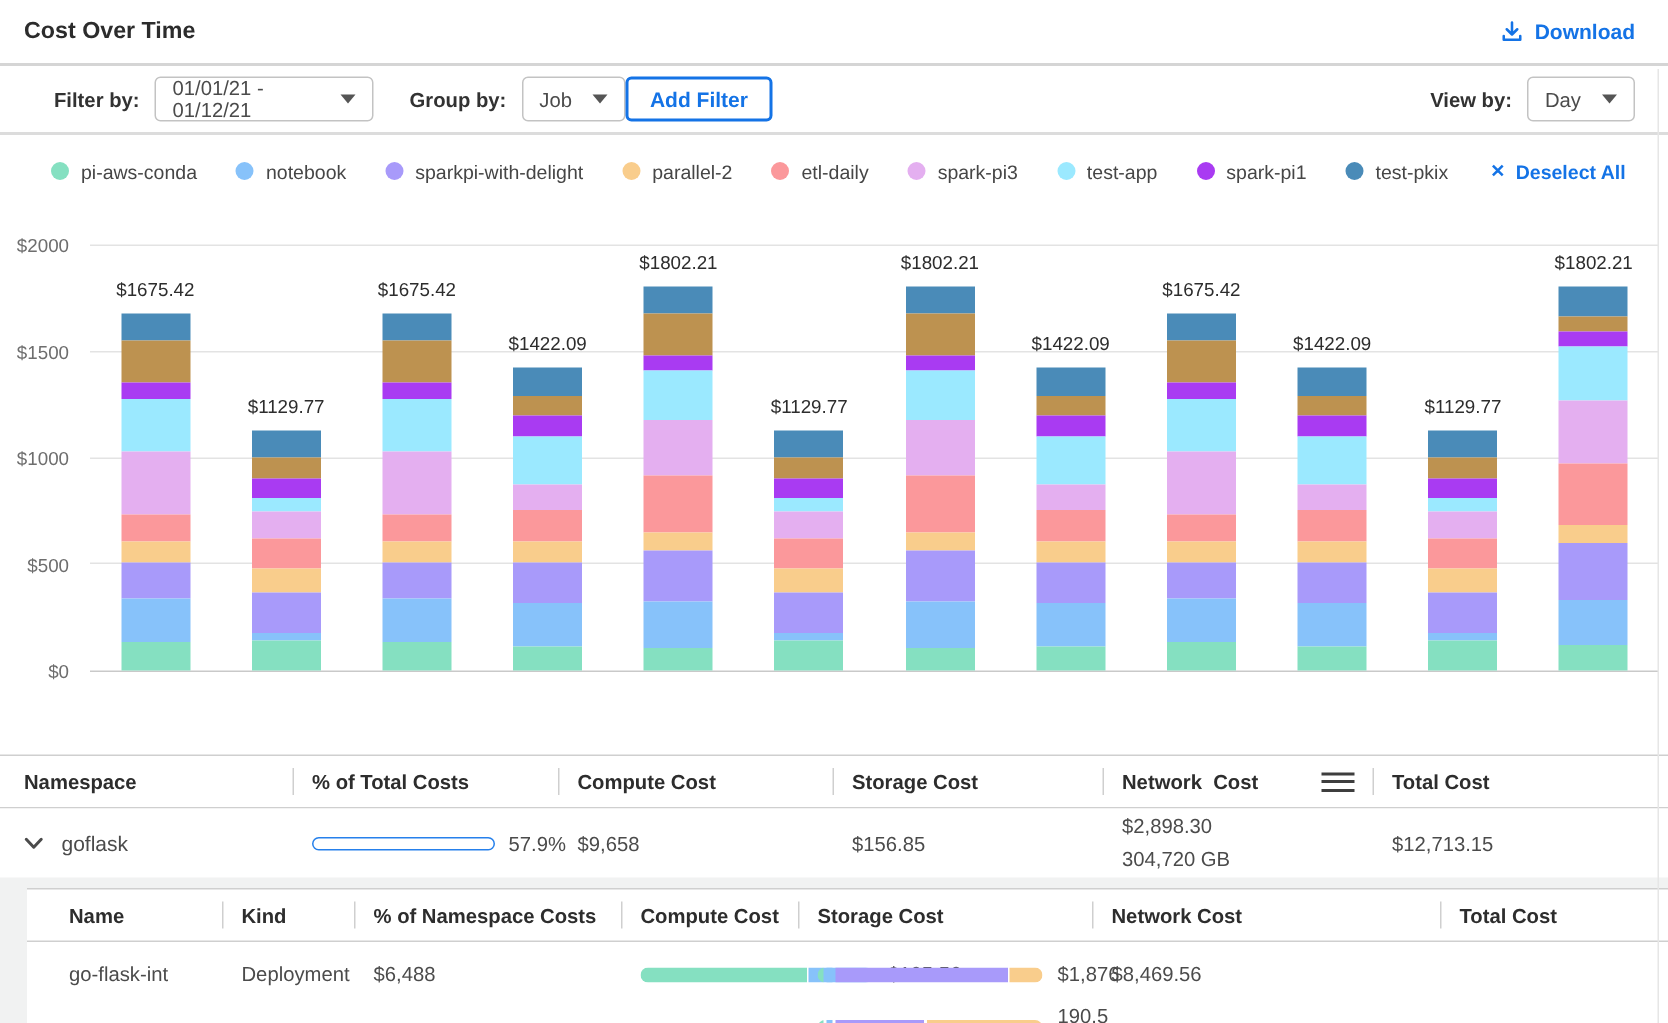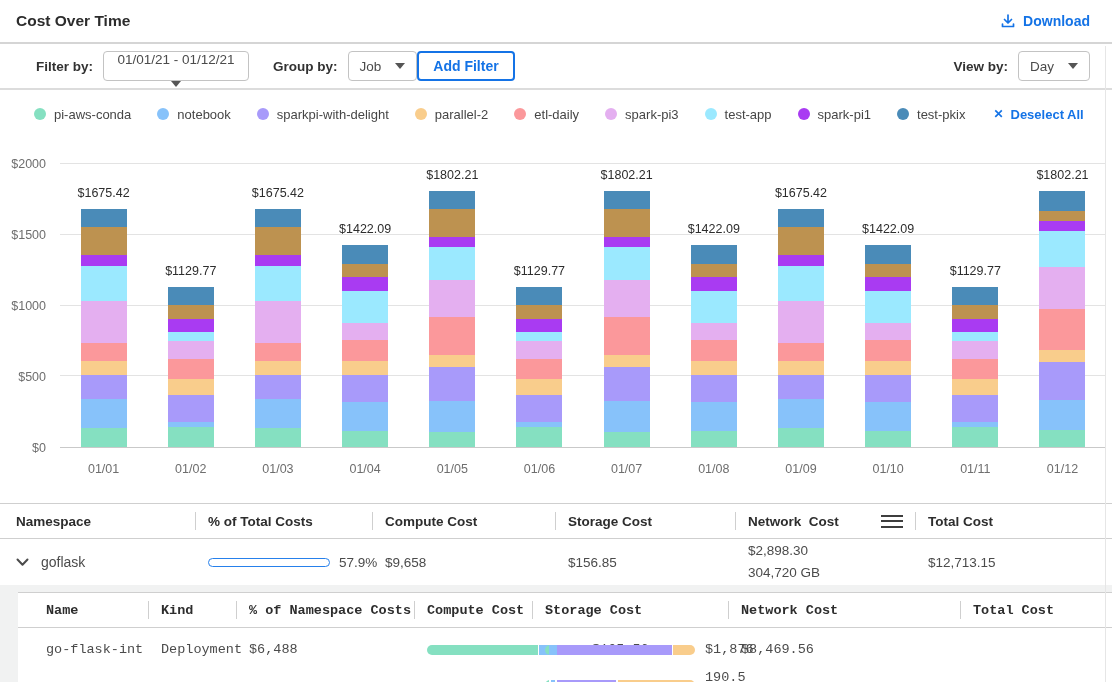--- a/index.html
+++ b/index.html
@@ -14,21 +14,21 @@
   .download { display:flex; align-items:center; gap:7px; color:#1473e6; font-weight:bold;
               font-size:14px; cursor:pointer; }
 
   
   .toolbar { height:46px; display:flex; align-items:center; padding:0 22px 0 36px;
              border-bottom:2px solid #dcdcdc; }
   .tb-label { font-weight:bold; color:#323232; margin-right:10px; }
   .select { display:flex; align-items:center; justify-content:space-between; gap:14px;
             height:30px; border:1px solid #c3c3c3; border-radius:4px; background:#fff;
             padding:0 11px; color:#4b4b4b; cursor:pointer; }
-  .select.date { width:146px; margin-right:24px;flex-direction:column; }
+  .select.date { width:146px; margin-right:24px; }
   .select.small { }
   .caret { width:0; height:0; border-left:5px solid transparent; border-right:5px solid transparent;
            border-top:6px solid #555; }
   .add-filter { background:#fff; border:2px solid #1473e6; color:#1473e6; font-weight:bold;
                 font-size:14px; border-radius:4px; padding:5px 14px; cursor:pointer;
                 font-family:"Liberation Sans", sans-serif; }
   .spacer { flex:1; }
 
   
   .legend-row { height:48px; display:flex; align-items:center; padding-left:34px; }
@@ -80,21 +80,21 @@
   .pct-cell { display:flex; align-items:center; gap:9px; }
   .pbar { width:122px; height:9px; border:1px solid #2680eb; border-radius:5px; background:#fff;
           overflow:hidden; flex:none; }
   .pfill { height:100%; background:#2680eb; border-radius:0 4px 4px 0; }
   .two-line { line-height:22px; }
 
   
   .nested { background:#f1f2f2; padding:7px 0 0 18px; height:98px; }
   .wl-table { background:#fff; border-top:1px solid #cfcfcf; height:100%; }
   .grid-sub { display:grid; grid-template-columns:130px 88px 178px 118px 196px 232px 1fr;
-              align-items:center;font-family:Liberation Mono, monospace; }
+              align-items:center; }
   .wl-table .thead { height:35px; }
   .wl-table .th:first-child { padding-left:28px; }
   .trow.sub { height:56px; align-items:start; }
   .trow.sub .td { padding-top:14px; }
   .trow.sub .td:first-child { padding-left:28px; }
   .mini { display:flex; height:10px; border-radius:5px; overflow:hidden; flex:none; }
   .mini .mseg { height:100%; margin-right:1.5px; }
   .mini .mseg:last-child { margin-right:0; }
   .flex-line { display:flex; align-items:center; gap:10px; }
   .net-cell { display:flex; flex-direction:column; gap:13px; }
@@ -369,34 +369,20 @@
             <div class="seg" style="height: 40.47px; background: rgb(251, 152, 155);"></div>
             <div class="seg" style="height: 42.316px; background: rgb(228, 175, 240);"></div>
             <div class="seg" style="height: 36.068px; background: rgb(155, 233, 255);"></div>
             <div class="seg" style="height: 10.224px; background: rgb(169, 59, 242);"></div>
             <div class="seg" style="height: 9.798px; background: rgb(189, 146, 80);"></div>
             <div class="seg" style="height: 19.7678px; background: rgb(74, 139, 184);"></div>
           </div>
           <div class="bar-total" style="bottom: 264.914px;">$1802.21</div>
         </div>
       </div>
-    <div class="xlabels">
-        <div class="xlab">01/01</div>
-        <div class="xlab">01/02</div>
-        <div class="xlab">01/03</div>
-        <div class="xlab">01/04</div>
-        <div class="xlab">01/05</div>
-        <div class="xlab">01/06</div>
-        <div class="xlab">01/07</div>
-        <div class="xlab">01/08</div>
-        <div class="xlab">01/09</div>
-        <div class="xlab">01/10</div>
-        <div class="xlab">01/11</div>
-        <div class="xlab">01/12</div>
-      </div>
   </div>
 
   <div class="ns-table">
     <div class="thead grid-main">
         <div class="th">
           <span>Namespace</span>
         </div>
         <div class="th">
           <span>% of Total Costs</span>
         </div>

